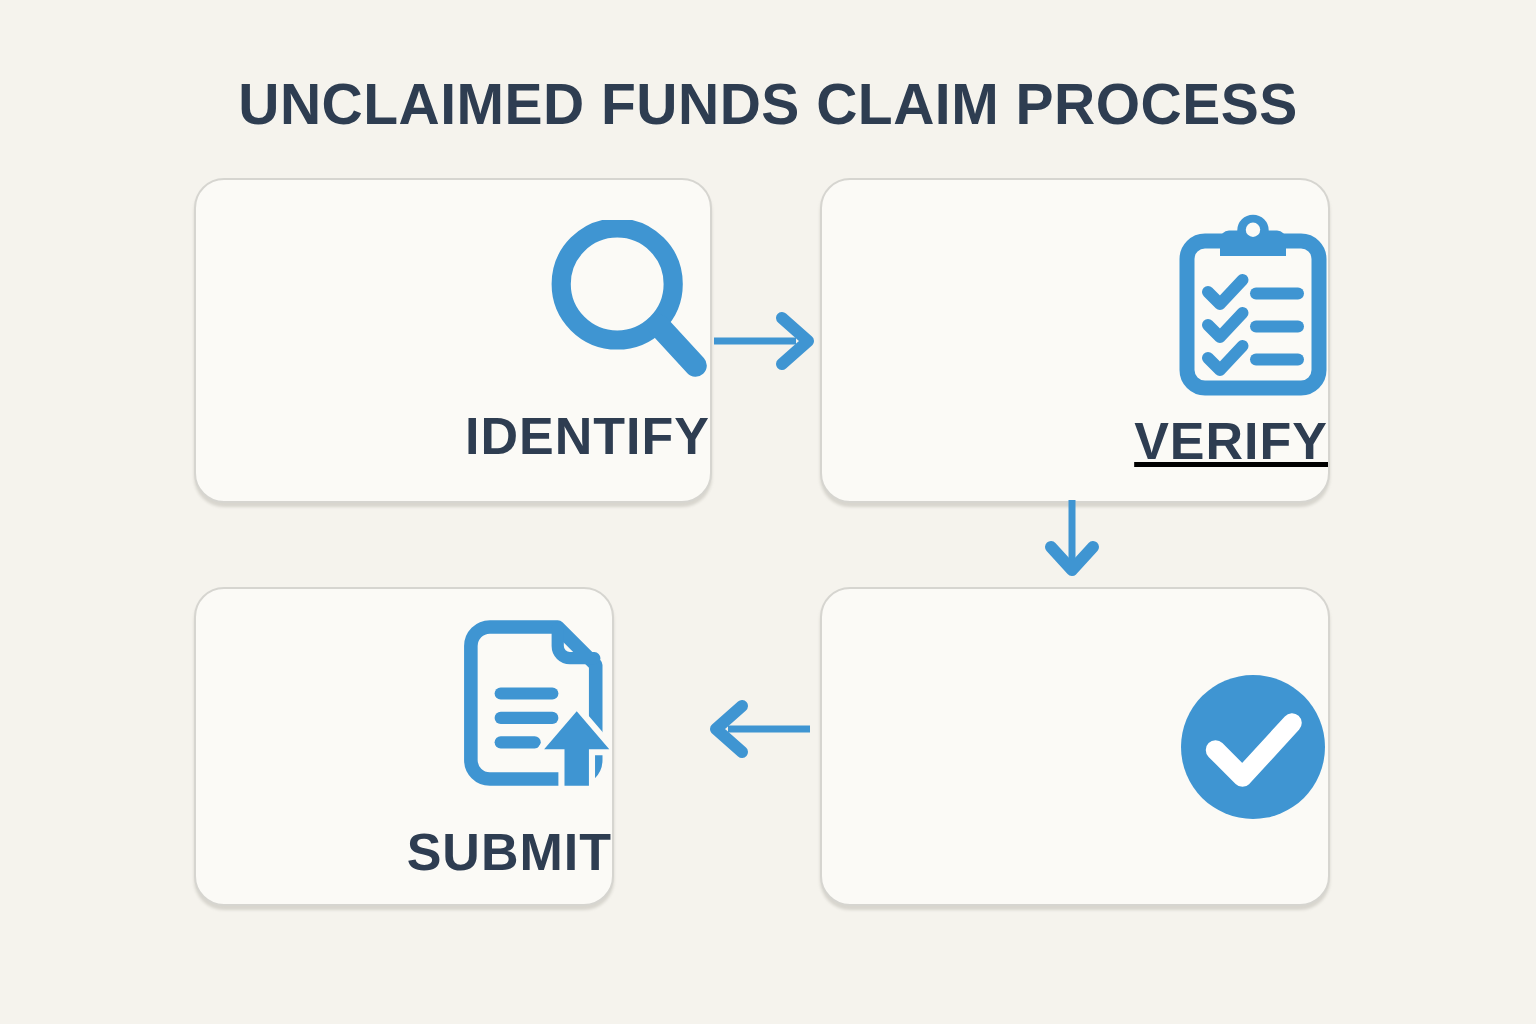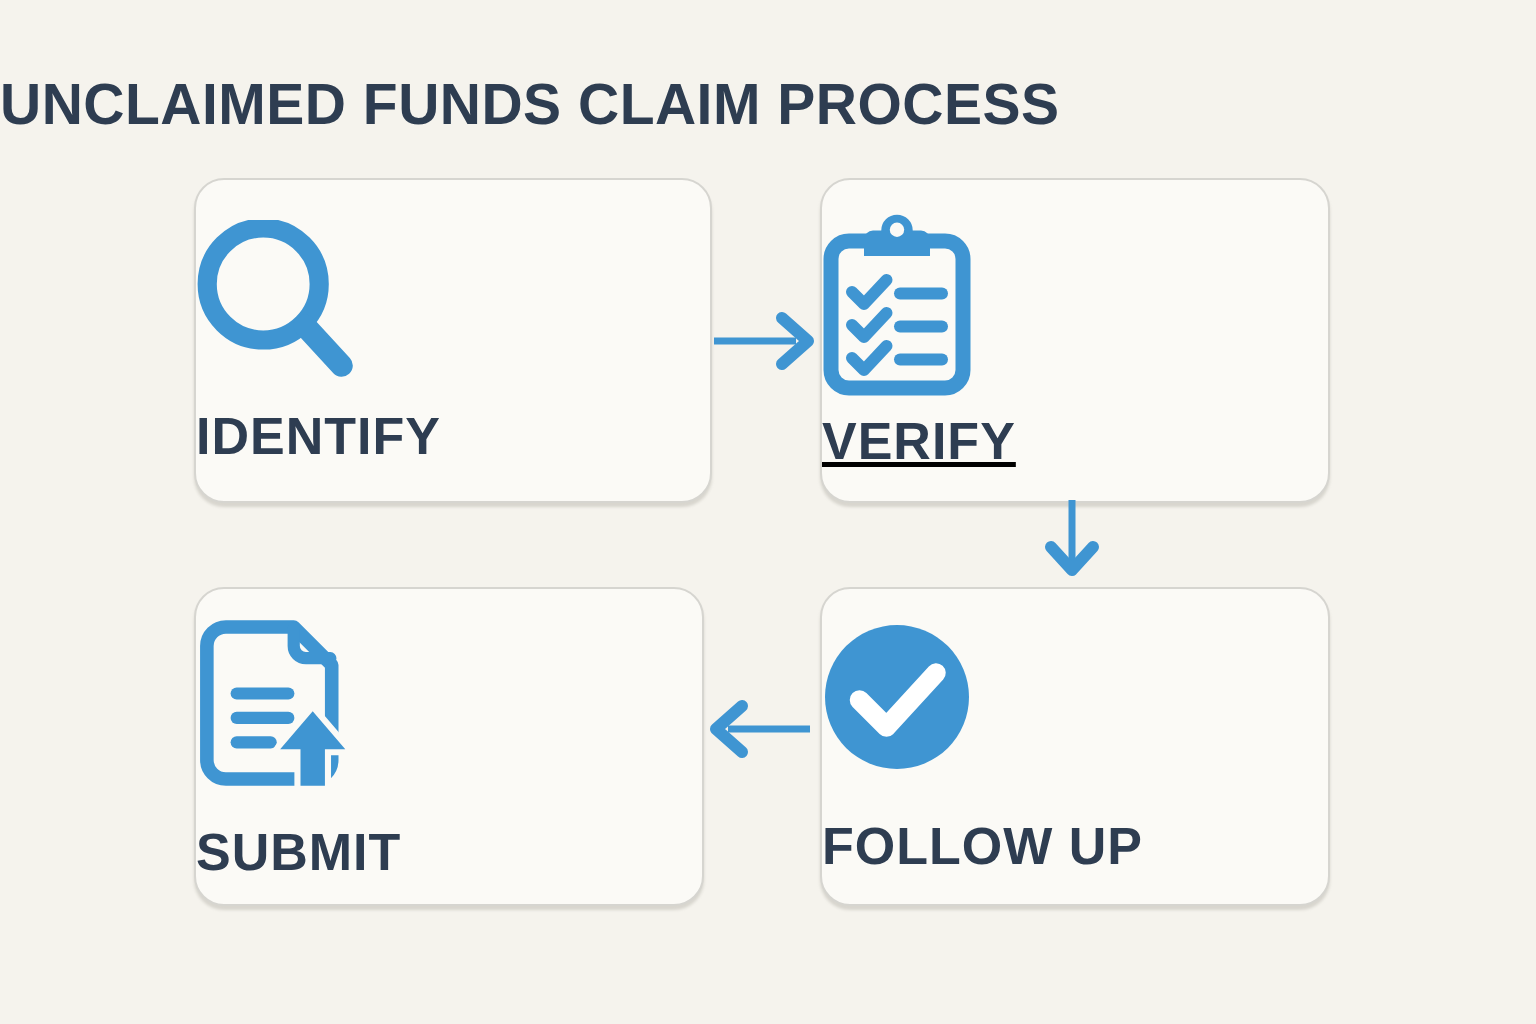--- a/index.html
+++ b/index.html
@@ -11,35 +11,36 @@
   }
   *{box-sizing:border-box;}
   html,body{margin:0;padding:0;}
   body{
     width:1536px;height:1024px;position:relative;overflow:hidden;
     background:var(--page-bg);
     font-family:"Liberation Sans",sans-serif;
   }
   .title{
     position:absolute;top:76px;left:0;width:1536px;
+    text-align:center;
     font-size:57px;font-weight:700;letter-spacing:.5px;
     color:var(--heading-navy);
     line-height:1;
   }
   .card{
     position:absolute;
     background:var(--card-bg);
     border:2px solid var(--card-border);
     border-radius:30px;
     box-shadow:0 4px 3px rgba(172,169,160,.4);
-    display:flex;flex-direction:column;align-items:flex-start;justify-content:center;
+    display:flex;flex-direction:column;align-items:flex-end;justify-content:center;
   }
   #card-identify{left:194px;top:178px;width:518px;height:325px;gap:30px;}
   #card-verify  {left:820px;top:178px;width:510px;height:325px;gap:18px;text-decoration:underline;}
-  #card-submit  {left:194px;top:587px;width:510px;height:319px;gap:36px;}
+  #card-submit  {left:194px;top:587px;width:420px;height:319px;gap:36px;}
   #card-followup{left:820px;top:587px;width:510px;height:319px;gap:48px;}
   .step-label{
     font-size:52px;font-weight:700;letter-spacing:1px;line-height:1;
     color:var(--heading-navy);
     white-space:nowrap;
   }
   .icon{color:var(--accent-blue);display:block;}
   .flow-arrow{position:absolute;color:var(--accent-blue);}
   #arrow-identify-verify{left:710px;top:302px;}
   #arrow-verify-followup{left:1034px;top:496px;}
@@ -73,21 +74,20 @@
     </g>
   </svg>
   <div class="step-label">VERIFY</div>
 </div>
 
 <div class="card" id="card-followup">
   <svg class="icon" width="150" height="150" viewBox="0 0 100 100" aria-hidden="true">
     <circle cx="50" cy="50" r="48" fill="currentColor"></circle>
     <path d="M25 52 L43 70 L76 34" fill="none" stroke="#ffffff" stroke-width="13" stroke-linecap="round" stroke-linejoin="round"></path>
   </svg>
-  <div class="step-label">FOLLOW UP</div>
 </div>
 
 <div class="card" id="card-submit">
   <svg class="icon" width="152" height="174" viewBox="0 0 112 128" aria-hidden="true">
     <path d="M72 8 H22 a14 14 0 0 0 -14 14 v84 a14 14 0 0 0 14 14 h64 a14 14 0 0 0 14 -14 V36 z" fill="none" stroke="currentColor" stroke-width="10" stroke-linejoin="round"></path>
     <path d="M72 9 v13 a9 9 0 0 0 9 9 h18" fill="none" stroke="currentColor" stroke-width="9" stroke-linecap="round"></path>
     <g fill="none" stroke="currentColor" stroke-width="9" stroke-linecap="round">
       <line x1="30" y1="57" x2="68" y2="57"></line>
       <line x1="30" y1="75" x2="68" y2="75"></line>
       <line x1="30" y1="93" x2="55" y2="93"></line>

